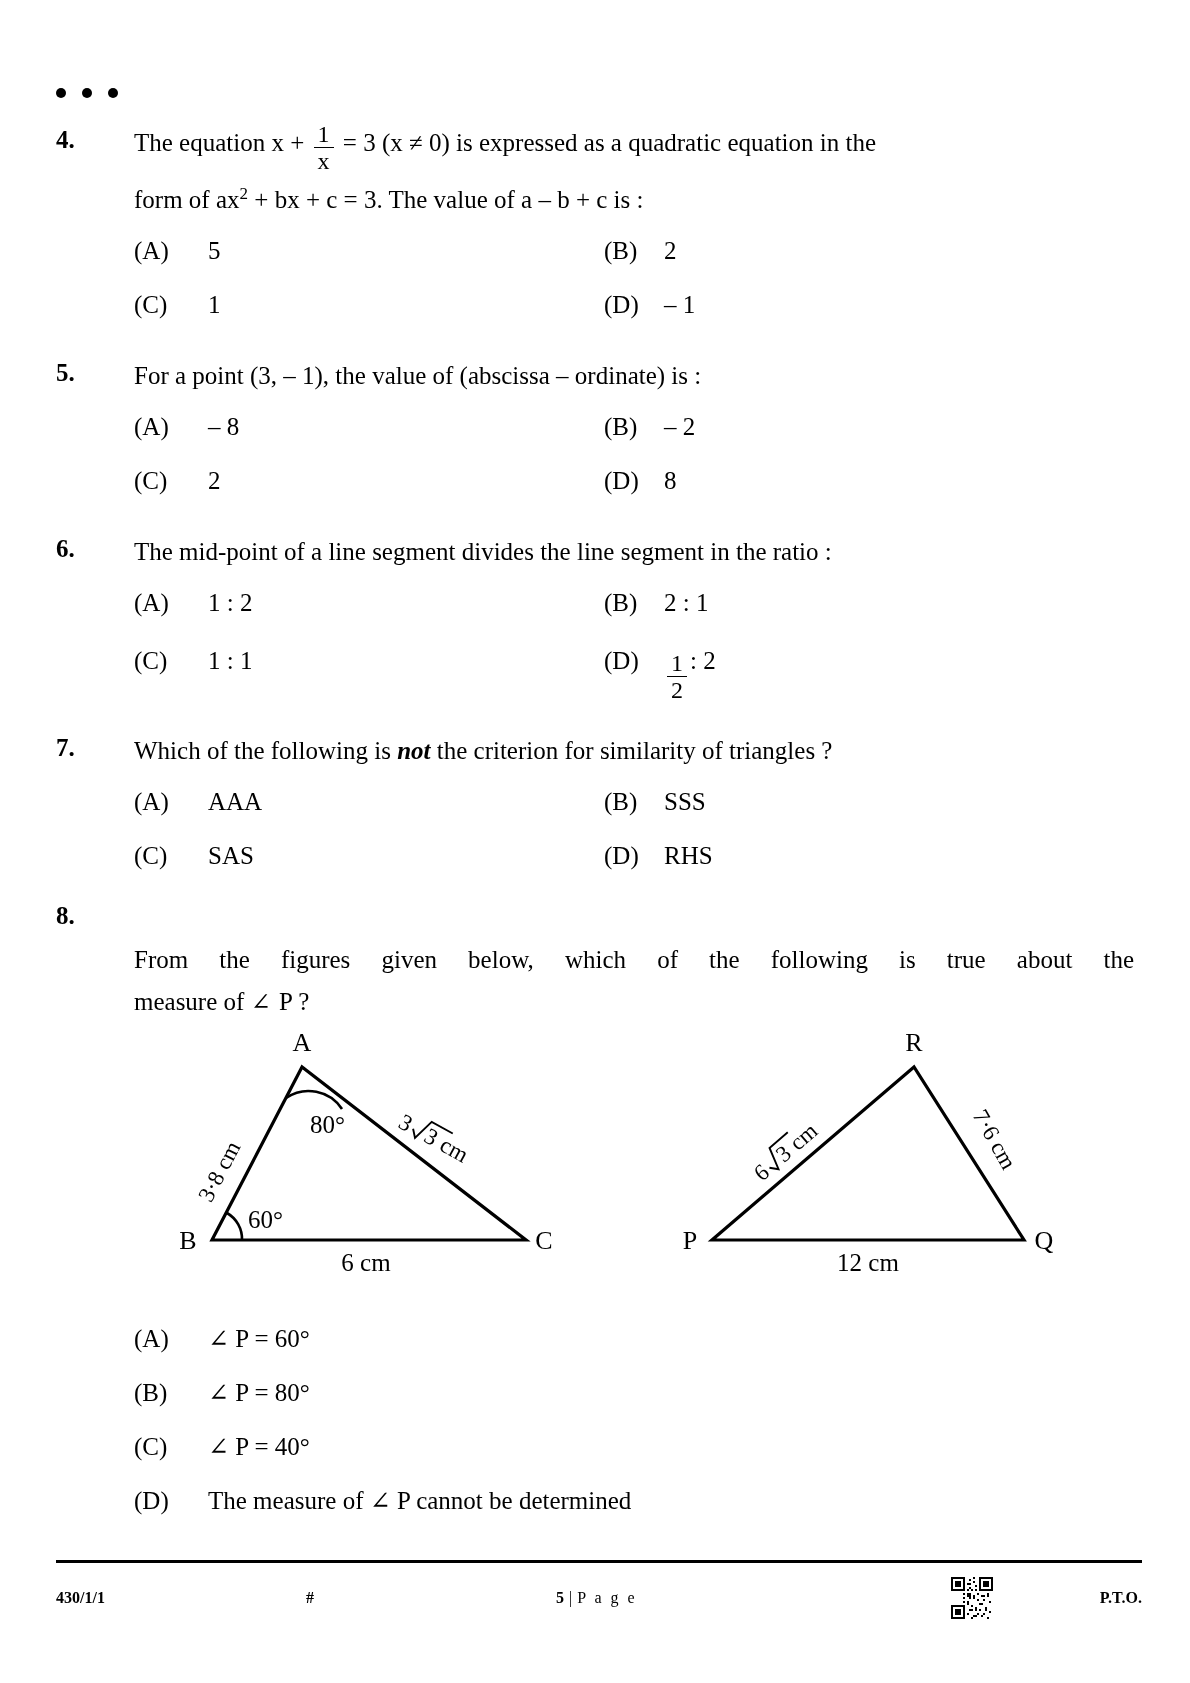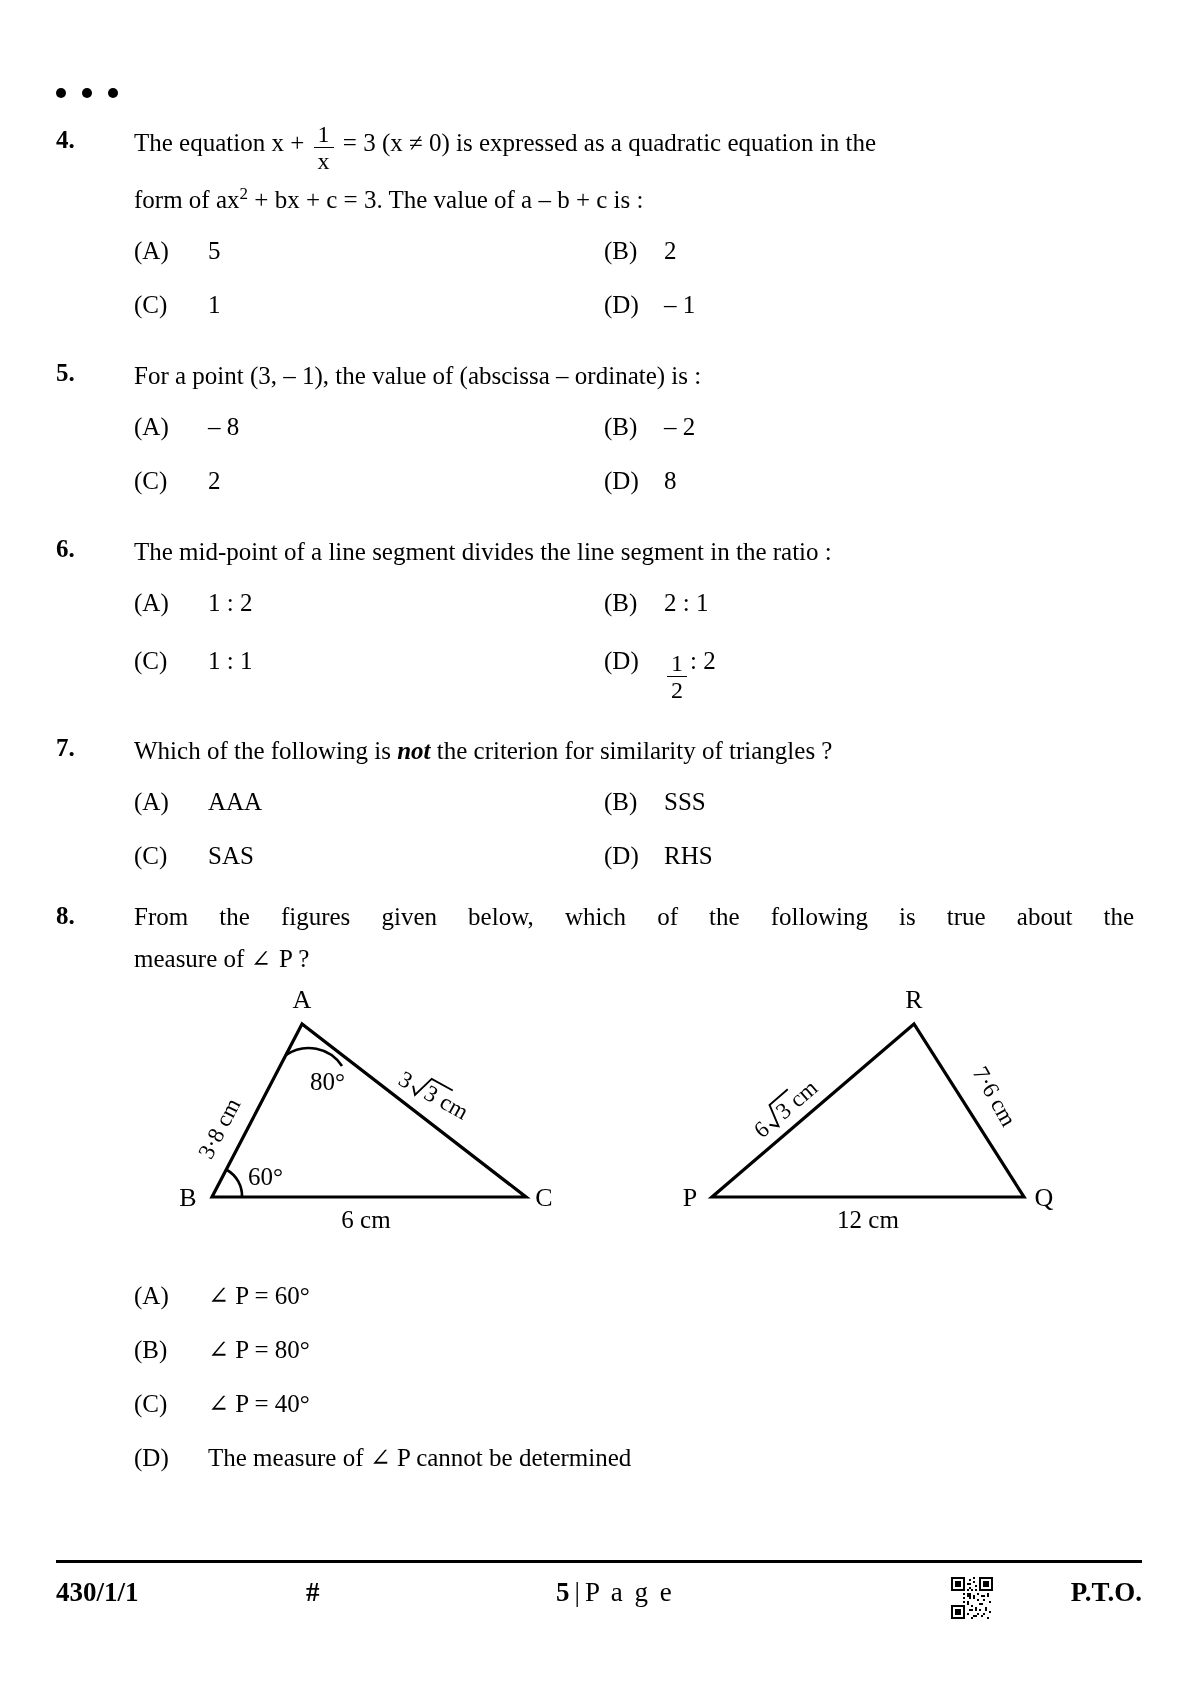--- a/index.html
+++ b/index.html
@@ -137,21 +137,22 @@
     right: 48px;
     bottom: 64px;
   }
   .footer-rule {
     border-top: 3.5px solid #000;
     width: 100%;
     margin-bottom: 14px;
   }
   .footer-row {
     display: flex;
-    font-size: 27px;
+    align-items: center;
+    font-size: 16px;
     font-weight: bold;
   }
   .f-code { width: 250px; flex: 0 0 250px; }
   .f-hash { width: 240px; flex: 0 0 240px; text-align: left; }
   .f-page { flex: 1 1 auto; text-align: left; padding-left: 10px; }
   .f-page .pg { font-weight: bold; }
   .f-page .bar { padding: 0 5px; font-weight: normal; }
   .f-page .word { font-weight: normal; letter-spacing: 2.5px; margin-top: 40px; }
   .f-qr { width: 80px; flex: 0 0 80px; display: flex; justify-content: center; }
   .f-pto { width: 130px; flex: 0 0 130px; text-align: right; }
@@ -304,21 +305,21 @@
             <span class="optlbl narrow">(D)</span>
             <span class="optval">RHS</span>
           </div>
         </div>
       </div>
     </div>
 
     <div class="qblock" style="margin-top:18px;">
       <div class="qrow">
         <div class="qnum">8.</div>
-        <div class="qtext" style="line-height:42px;">
+        <div class="qtext" style="line-height:42px;margin-top:43px;">
           <span style="display:block; text-align:justify; text-align-last:justify;">From the figures given below, which of the following is true about the</span>
           <span style="display:block;"><span>measure of </span><span class="angle-sym">∠</span><span> P ?</span></span>
         </div>
       </div>
 
       <div class="figures">
 
         <svg class="fig fig-abc" width="400" height="260" viewBox="0 0 400 260">
 
           <polygon points="136,42 46,215 360,215" fill="none" stroke="#000" stroke-width="3.2"></polygon>

